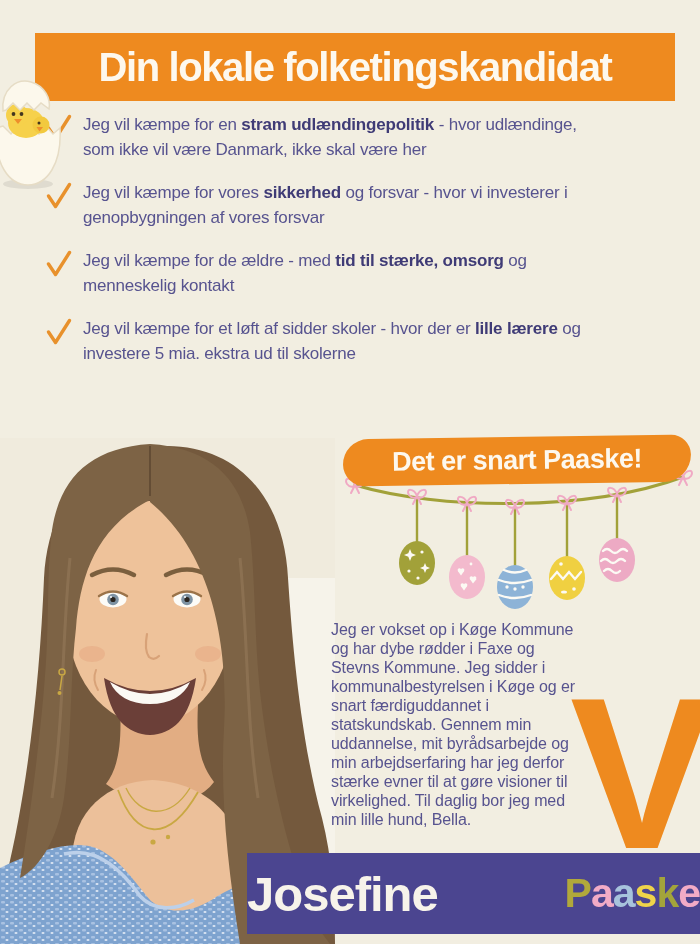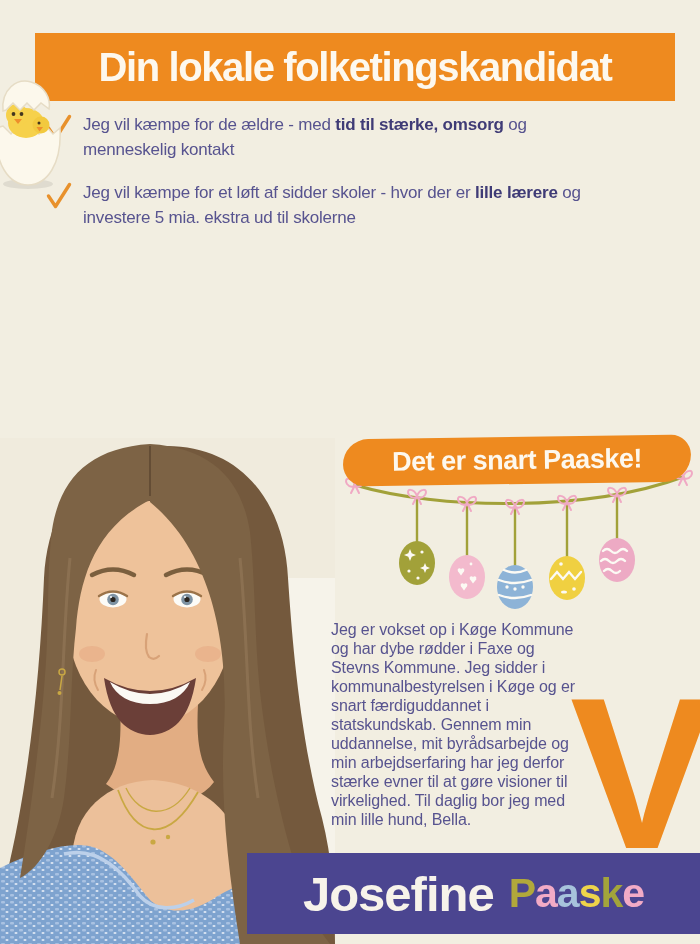--- a/index.html
+++ b/index.html
@@ -37,21 +37,21 @@
     color:var(--text-purple); white-space:pre-line;
   }
   .v-logo {
     position:absolute; left:570px; top:666px; z-index:1;
     color:var(--orange); font-size:215px; line-height:1; font-weight:bold;
     font-family:"Liberation Sans", sans-serif;
   }
   .name-banner {
     position:absolute; left:247px; top:853px; width:453px; height:81px;
     background:var(--banner-purple); z-index:3;
-    display:flex; align-items:center; justify-content:center; gap:15px;
+    display:flex; align-items:center; justify-content:space-between; gap:15px;
   }
   .first-name { color:var(--name-white); font-weight:bold; font-size:49px; letter-spacing:-1px; }
   .last-name  { font-weight:bold; font-size:41px; letter-spacing:-1px; }
   
   .string { stroke:var(--string-olive); stroke-width:3; fill:none; stroke-linecap:round; }
   .hangstr { stroke:var(--string-olive); stroke-width:2.4; fill:none; stroke-linecap:round; }
   .bowline { stroke:var(--bow-pink); stroke-width:2; fill:none; stroke-linecap:round; }
   .deco { stroke:#fcfaf4; fill:none; stroke-linecap:round; stroke-width:2.4; }
   .decofill { fill:#fcfaf4; }
 </style>
@@ -74,20 +74,34 @@
       <circle cx="25.5" cy="38" r="1.9" fill="#43361f"></circle>
       <circle cx="33.5" cy="38" r="1.9" fill="#43361f"></circle>
       <circle cx="51" cy="47" r="1.5" fill="#43361f"></circle>
       <polygon points="26,43 34,43 30,48" fill="#ee8f2b"></polygon>
       <polygon points="48.5,51 55,51 51.5,55.5" fill="#ee8f2b"></polygon>
     </g>
     <path d="M15,35 C13,13 29,2 43,6 C57,10 63,23 61,33 L53,27 L46,34 L39,27 L32,34 L25,27 L18,34 Z" fill="#fcf8ec" stroke="#e6dcc5" stroke-width="1.5"></path>
   </svg>
 
   <div class="bullets">
+    <div class="bullet">
+      <svg class="check-icon" viewBox="0 0 26 30">
+        <path d="M2.5 15 L9.5 25.5 L23.5 3.5" stroke="var(--check-orange)" stroke-width="3.4" fill="none" stroke-linecap="round" stroke-linejoin="round"></path>
+      </svg>
+      <div class="bullet-text"><span>Jeg vil kæmpe for en </span><span class="b">stram udlændingepolitik</span><span> - hvor udlændinge,
+som ikke vil være Danmark, ikke skal være her</span></div>
+    </div>
+    <div class="bullet">
+      <svg class="check-icon" viewBox="0 0 26 30">
+        <path d="M2.5 15 L9.5 25.5 L23.5 3.5" stroke="var(--check-orange)" stroke-width="3.4" fill="none" stroke-linecap="round" stroke-linejoin="round"></path>
+      </svg>
+      <div class="bullet-text"><span>Jeg vil kæmpe for vores </span><span class="b">sikkerhed</span><span> og forsvar - hvor vi investerer i
+genopbygningen af vores forsvar</span></div>
+    </div>
     <div class="bullet">
       <svg class="check-icon" viewBox="0 0 26 30">
         <path d="M2.5 15 L9.5 25.5 L23.5 3.5" stroke="var(--check-orange)" stroke-width="3.4" fill="none" stroke-linecap="round" stroke-linejoin="round"></path>
       </svg>
       <div class="bullet-text"><span>Jeg vil kæmpe for de ældre - med </span><span class="b">tid til stærke, omsorg</span><span> og
 menneskelig kontakt</span></div>
     </div>
     <div class="bullet">
       <svg class="check-icon" viewBox="0 0 26 30">
         <path d="M2.5 15 L9.5 25.5 L23.5 3.5" stroke="var(--check-orange)" stroke-width="3.4" fill="none" stroke-linecap="round" stroke-linejoin="round"></path>

